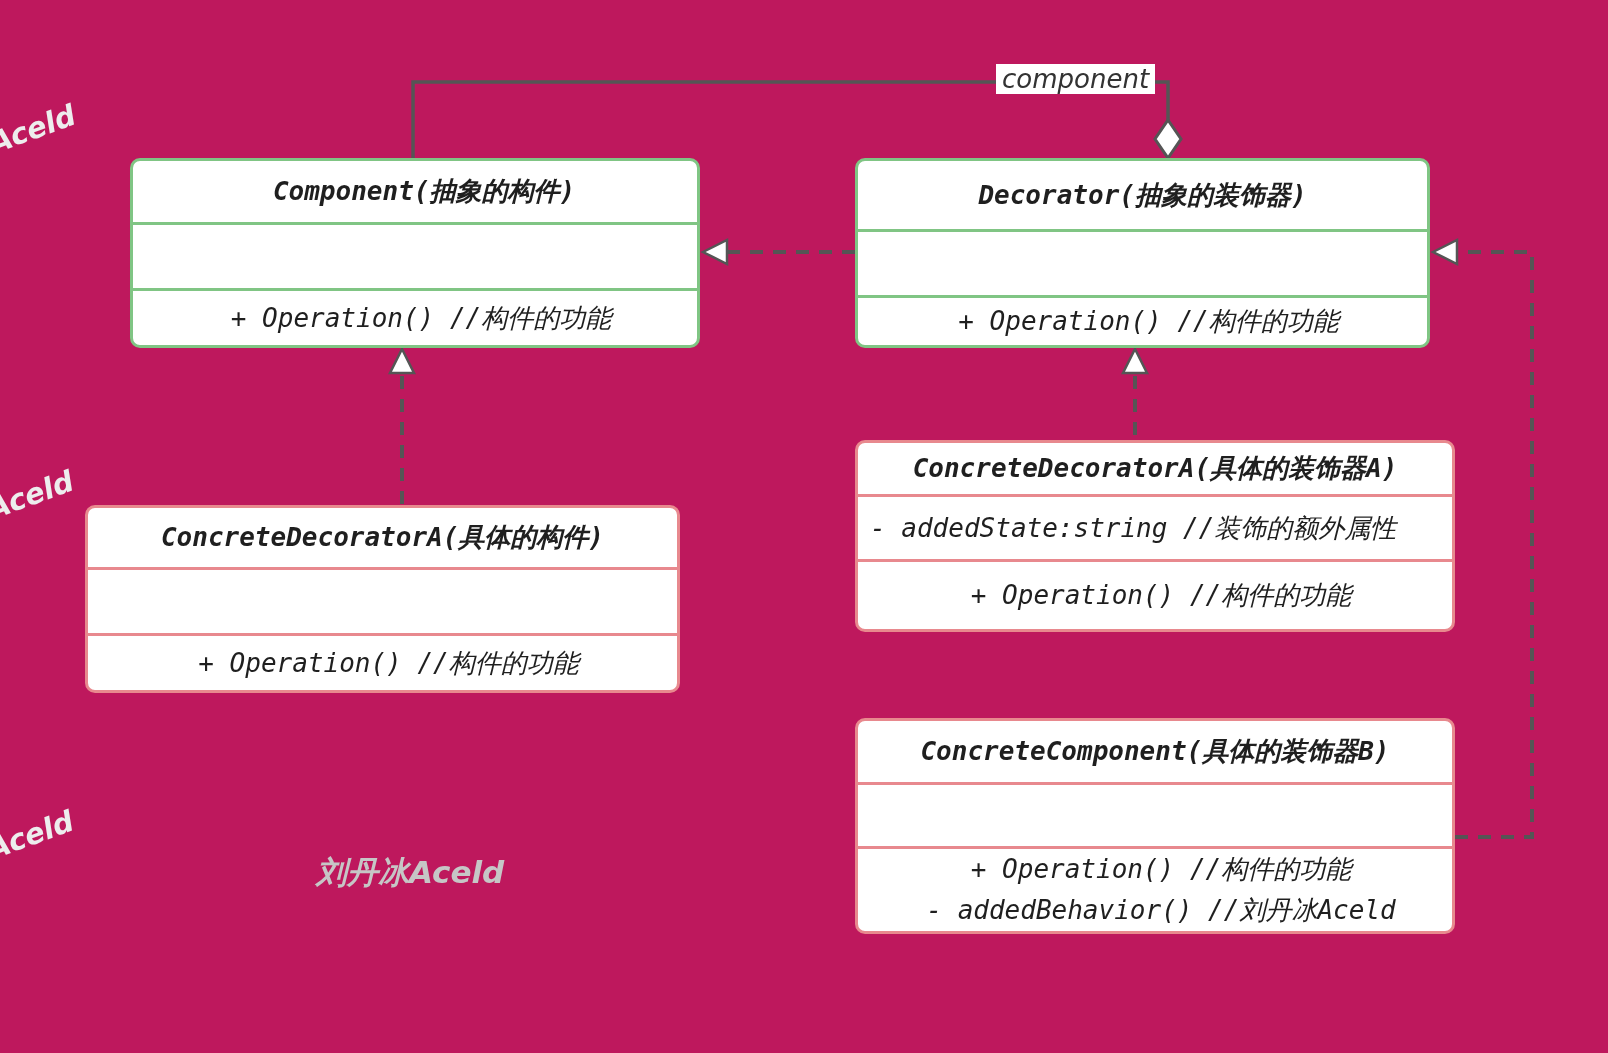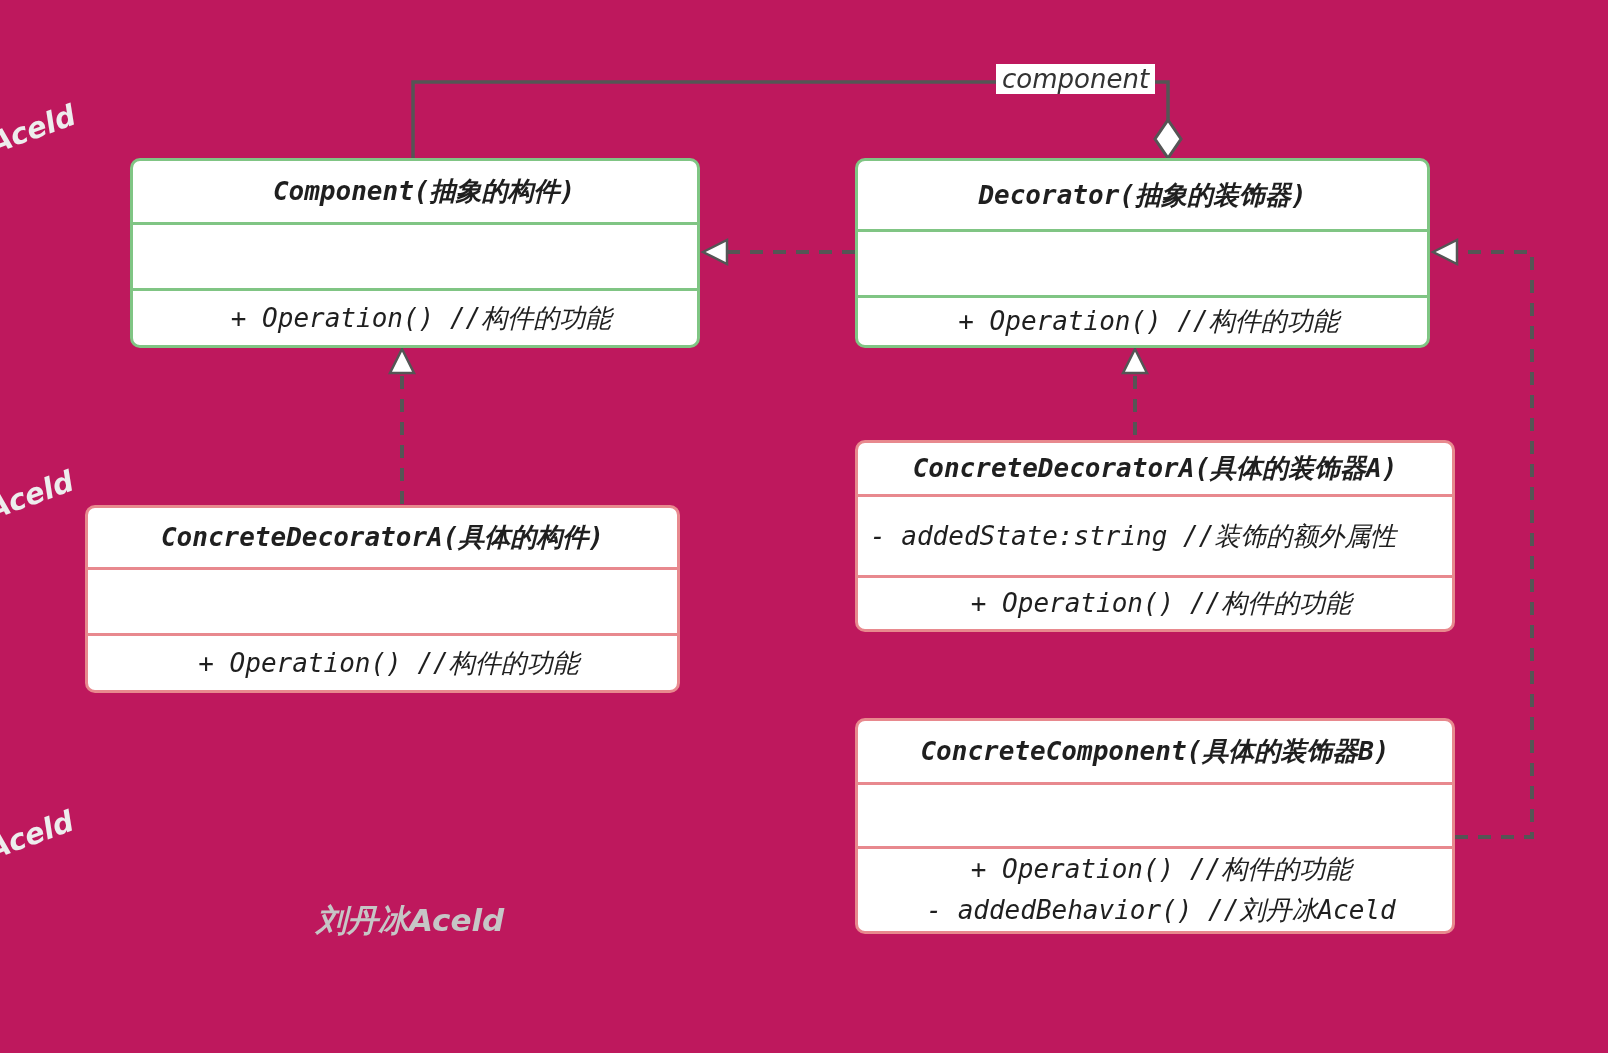--- a/index.html
+++ b/index.html
@@ -143,32 +143,32 @@
   <div class="uml-box concrete" style="left:85px; top:505px; width:595px; height:188px;">
     <div class="uml-title" style="height:59px;">ConcreteDecoratorA(具体的构件)</div>
     <div class="uml-attrs" style="height:66px;"></div>
     <div class="uml-methods">
       <div class="uml-line">+ Operation() //构件的功能</div>
     </div>
   </div>
 
   <div class="uml-box concrete" style="left:855px; top:440px; width:600px; height:192px;">
     <div class="uml-title" style="height:51px;">ConcreteDecoratorA(具体的装饰器A)</div>
-    <div class="uml-attrs" style="height:81px;">
+    <div class="uml-attrs" style="height:65px;">
       <div class="uml-line">- addedState:string //装饰的额外属性</div>
     </div>
     <div class="uml-methods">
       <div class="uml-line">+ Operation() //构件的功能</div>
     </div>
   </div>
 
   <div class="uml-box concrete" style="left:855px; top:718px; width:600px; height:216px;">
     <div class="uml-title" style="height:62px;">ConcreteComponent(具体的装饰器B)</div>
     <div class="uml-attrs" style="height:66px;"></div>
     <div class="uml-methods">
       <div class="uml-line">+ Operation() //构件的功能</div>
       <div class="uml-line">- addedBehavior() //刘丹冰Aceld</div>
     </div>
   </div>
 
-  <div class="signature-watermark" style="left:316px; top:900px;">刘丹冰Aceld</div>
+  <div class="signature-watermark" style="left:316px; top:852px;">刘丹冰Aceld</div>
 
 </div>
 
 </body></html>

